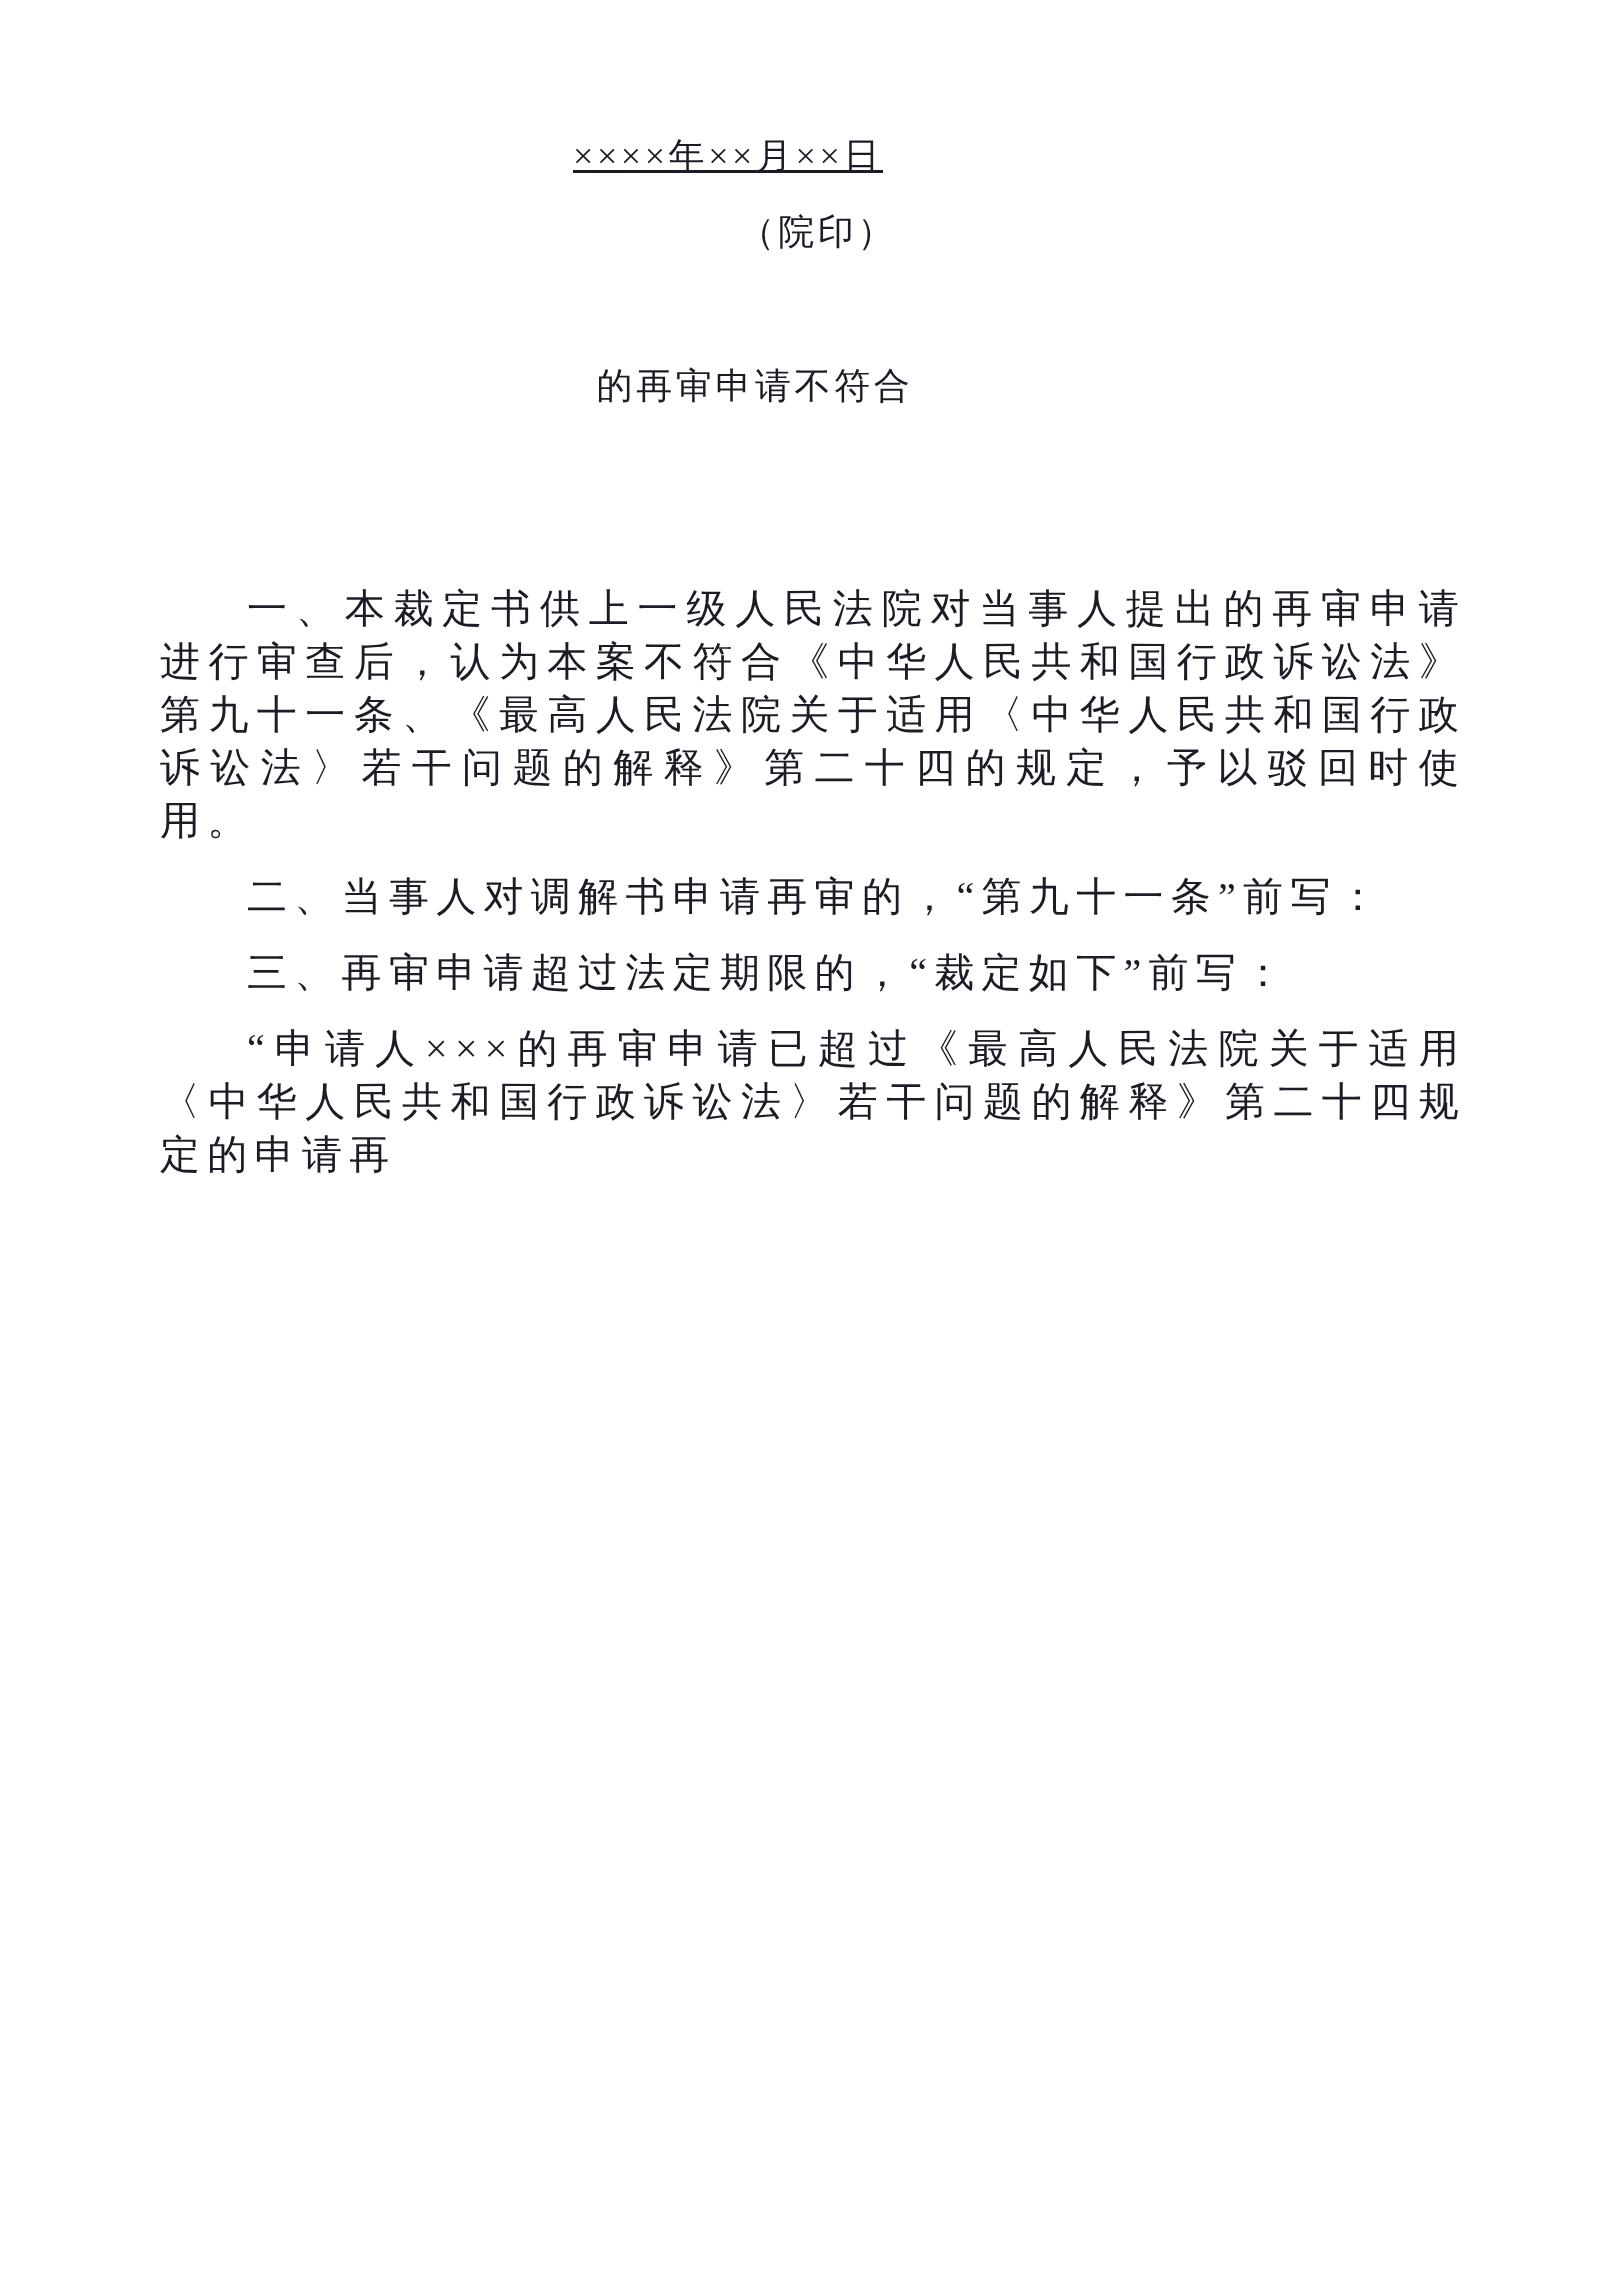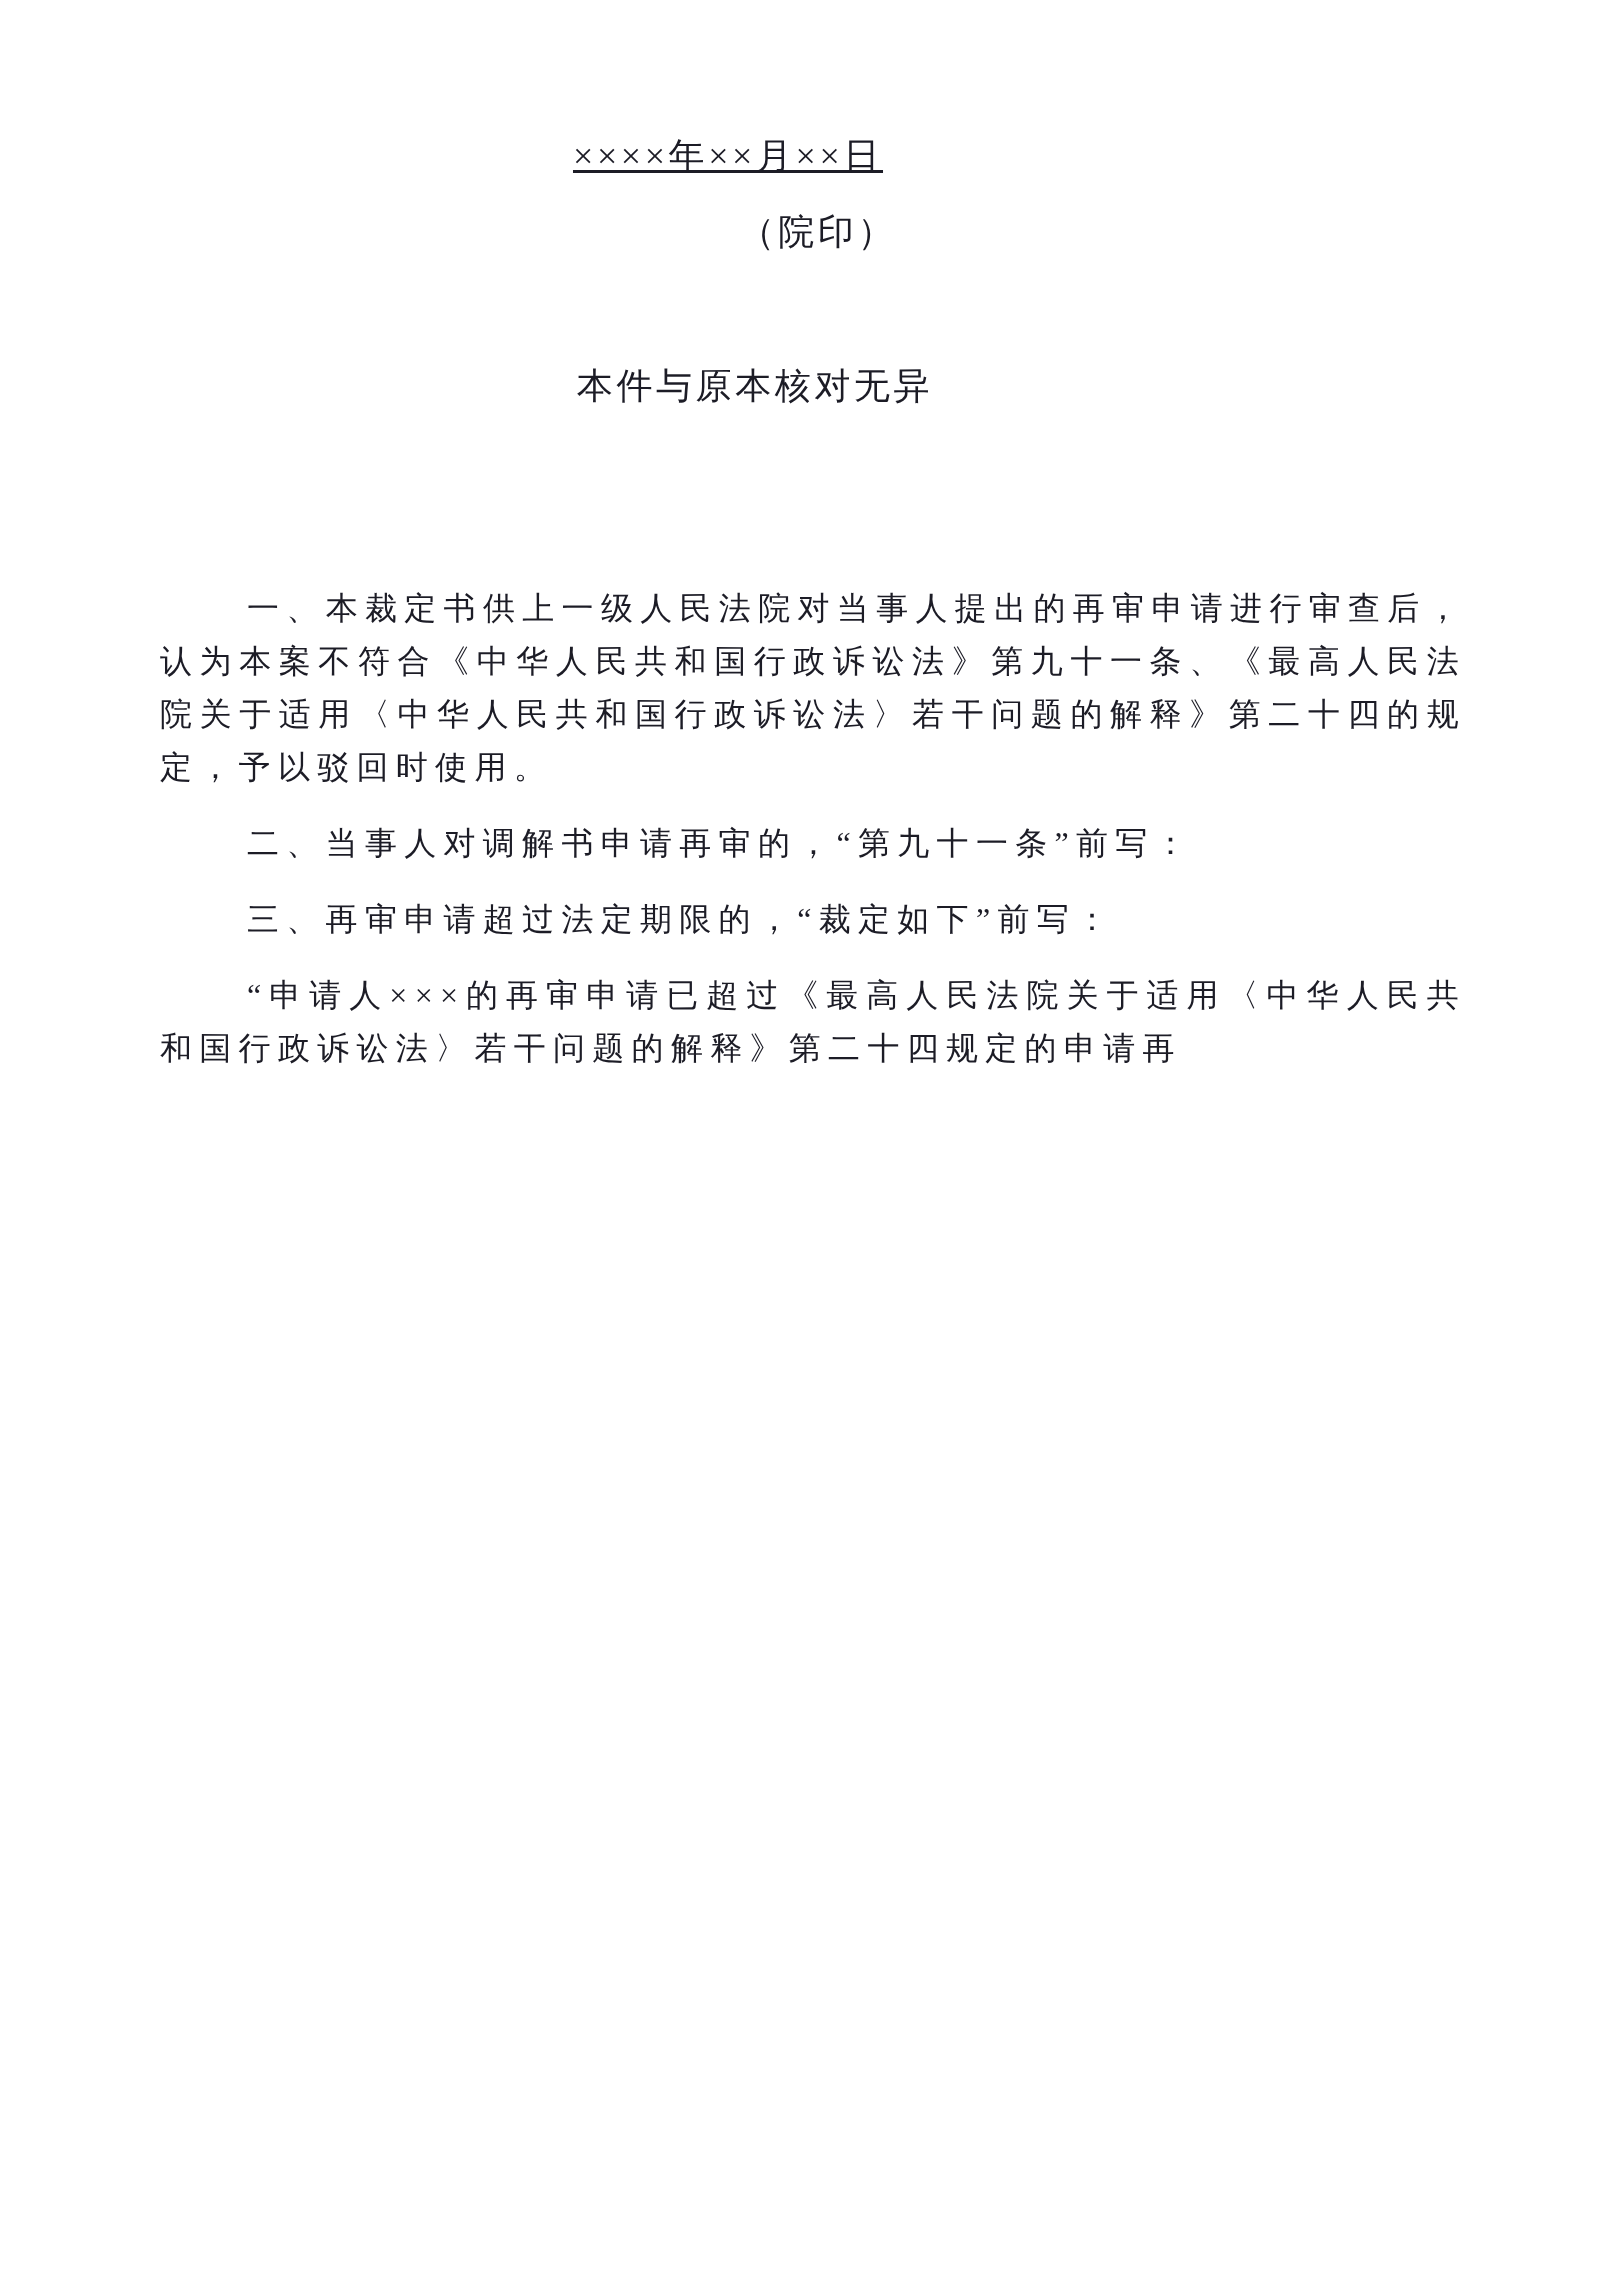--- a/index.html
+++ b/index.html
@@ -37,37 +37,37 @@
   .verify-line { top: 365px; padding-right: 113px; }
   .clerk-line  { top: 442px; padding-right: 95px; }
   .doc-body {
     position: absolute;
     top: 582px;
     left: 160px;
     width: 1306px;
   }
   .doc-body p {
     margin: 0 0 23px 0;
-    font-size: 32px;
+    font-size: 40px;
     line-height: 53px;
     letter-spacing: 7.3px;
     text-align: justify;
     text-indent: 87px;
   }
 </style>
 </head>
 <body>
 
 <div class="page">
 
   <div class="top-line date-line">××××年××月××日</div>
 
   <div class="top-line seal-line">（院印）</div>
 
-  <div class="top-line verify-line">本件与原本核对无异</div>
+  <div class="top-line verify-line">的再审申请不符合</div>
 
 
   <div class="doc-body">
     <p>一、本裁定书供上一级人民法院对当事人提出的再审申请进行审查后，认为本案不符合《中华人民共和国行政诉讼法》第九十一条、《最高人民法院关于适用〈中华人民共和国行政诉讼法〉若干问题的解释》第二十四的规定，予以驳回时使用。</p>
     <p>二、当事人对调解书申请再审的，“第九十一条”前写：</p>
     <p>三、再审申请超过法定期限的，“裁定如下”前写：</p>
     <p>“申请人×××的再审申请已超过《最高人民法院关于适用〈中华人民共和国行政诉讼法〉若干问题的解释》第二十四规定的申请再</p>
   </div>
 
 </div>

